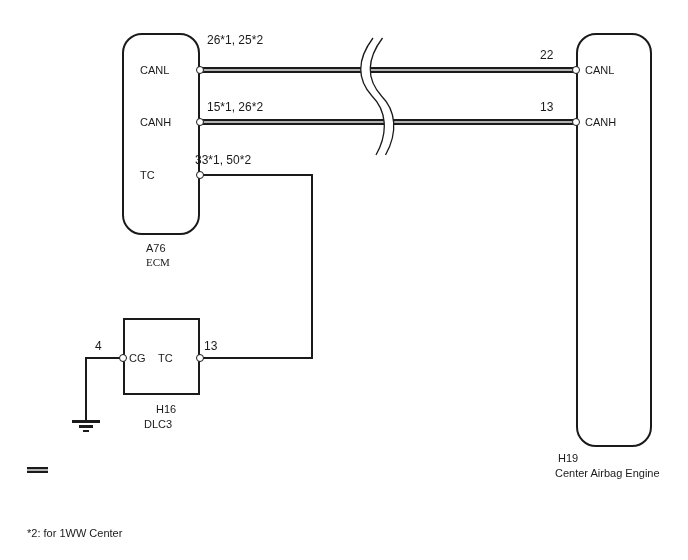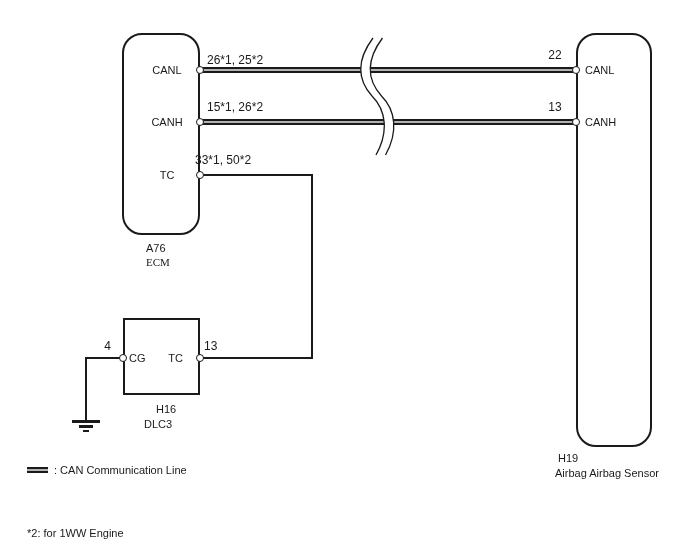--- a/index.html
+++ b/index.html
@@ -64,21 +64,21 @@
     white-space: nowrap;
     z-index: 5;
   }
   .pin-num {
     position: absolute;
     font-size: 12px;
     line-height: 13px;
     white-space: nowrap;
     z-index: 5;
   }
-  .ra { text-align: center; }
+  .ra { text-align: left; }
 
   .break-svg {
     position: absolute;
     z-index: 3;
   }
   .gnd-bar {
     position: absolute;
     background: #1a1a1a;
     z-index: 2;
   }
@@ -119,43 +119,42 @@
   <div class="pin" style="left:196px; top:171px;"></div>
   <div class="pin" style="left:572px; top:66px;"></div>
   <div class="pin" style="left:572px; top:118px;"></div>
   <div class="pin" style="left:119px; top:354px;"></div>
   <div class="pin" style="left:196px; top:354px;"></div>
 
   <div class="lbl ra" style="left:140px; top:63px; width:54px;">CANL</div>
   <div class="lbl ra" style="left:140px; top:115px; width:54px;">CANH</div>
   <div class="lbl ra" style="left:140px; top:168px; width:54px;">TC</div>
 
-  <div class="pin-num" style="left:207px; top:54px;">26*1, 25*2</div>
+  <div class="pin-num" style="left:207px; top:34px;">26*1, 25*2</div>
   <div class="pin-num" style="left:207px; top:101px;">15*1, 26*2</div>
   <div class="pin-num" style="left:195px; top:154px;">33*1, 50*2</div>
 
   <div class="lbl" style="left:146px; top:241px;">A76</div>
   <div class="lbl" style="left:146px; top:255px;font-family:Liberation Serif, serif;">ECM</div>
 
   <div class="lbl" style="left:585px; top:63px;">CANL</div>
   <div class="lbl" style="left:585px; top:115px;">CANH</div>
 
   <div class="pin-num ra" style="left:540px; top:49px; width:30px;">22</div>
   <div class="pin-num ra" style="left:540px; top:101px; width:30px;">13</div>
 
   <div class="lbl" style="left:558px; top:451px;">H19</div>
-  <div class="lbl" style="left:555px; top:466px;">Airbag Airbag Sensor</div>
+  <div class="lbl" style="left:555px; top:466px;">Center Airbag Engine</div>
 
   <div class="lbl" style="left:129px; top:351px;">CG</div>
   <div class="lbl ra" style="left:158px; top:351px; width:35px;">TC</div>
 
   <div class="pin-num ra" style="left:95px; top:340px; width:25px;">4</div>
   <div class="pin-num" style="left:204px; top:340px;">13</div>
 
   <div class="lbl" style="left:156px; top:402px;">H16</div>
   <div class="lbl" style="left:144px; top:417px;">DLC3</div>
 
   <div class="can-line" style="left:27px; top:467px; width:21px;"></div>
-  <div class="lbl" style="left:54px; top:463px;">: CAN Communication Line</div>
 
-  <div class="lbl" style="left:27px; top:526px;">*2: for 1WW Engine</div>
+  <div class="lbl" style="left:27px; top:526px;">*2: for 1WW Center</div>
 
 </div>
 
 </body></html>

